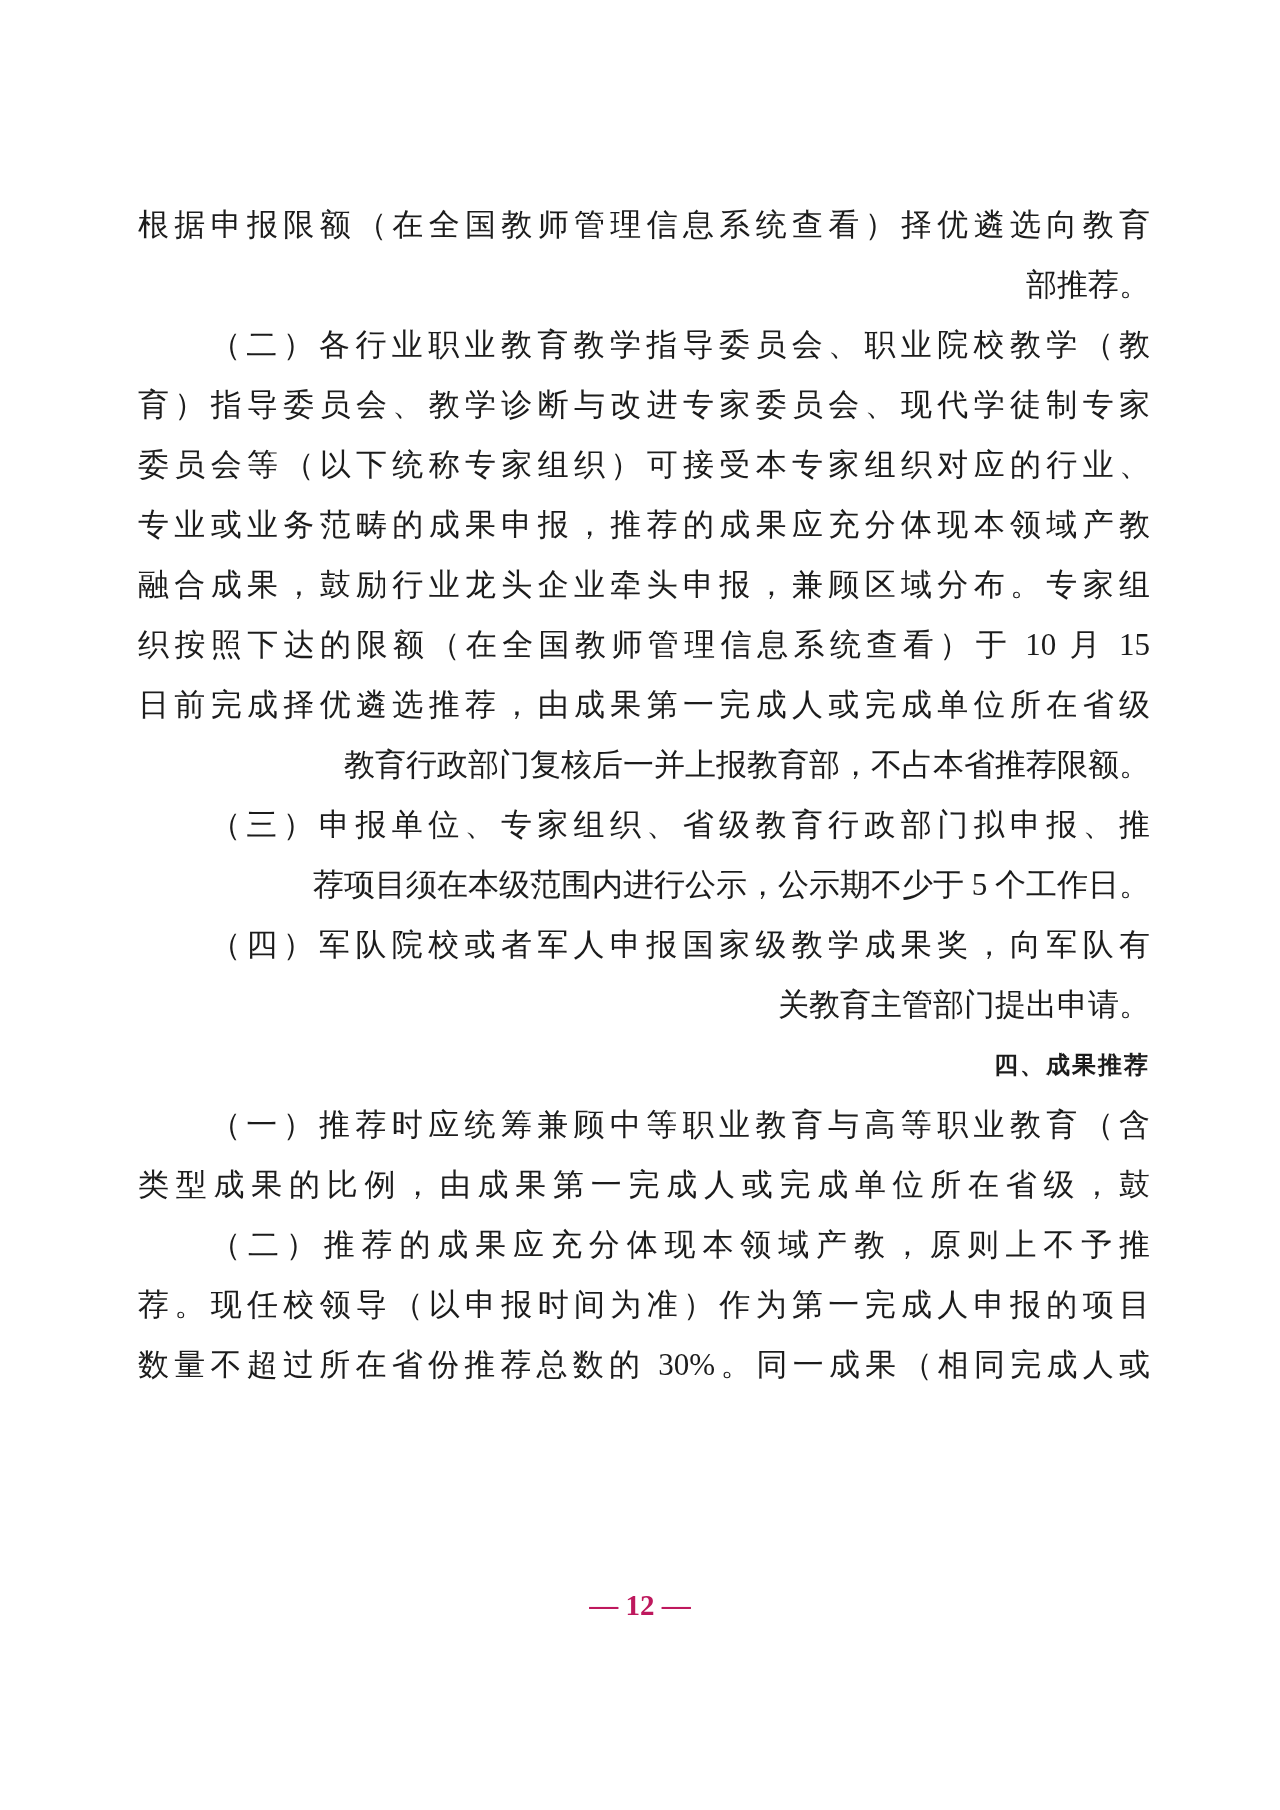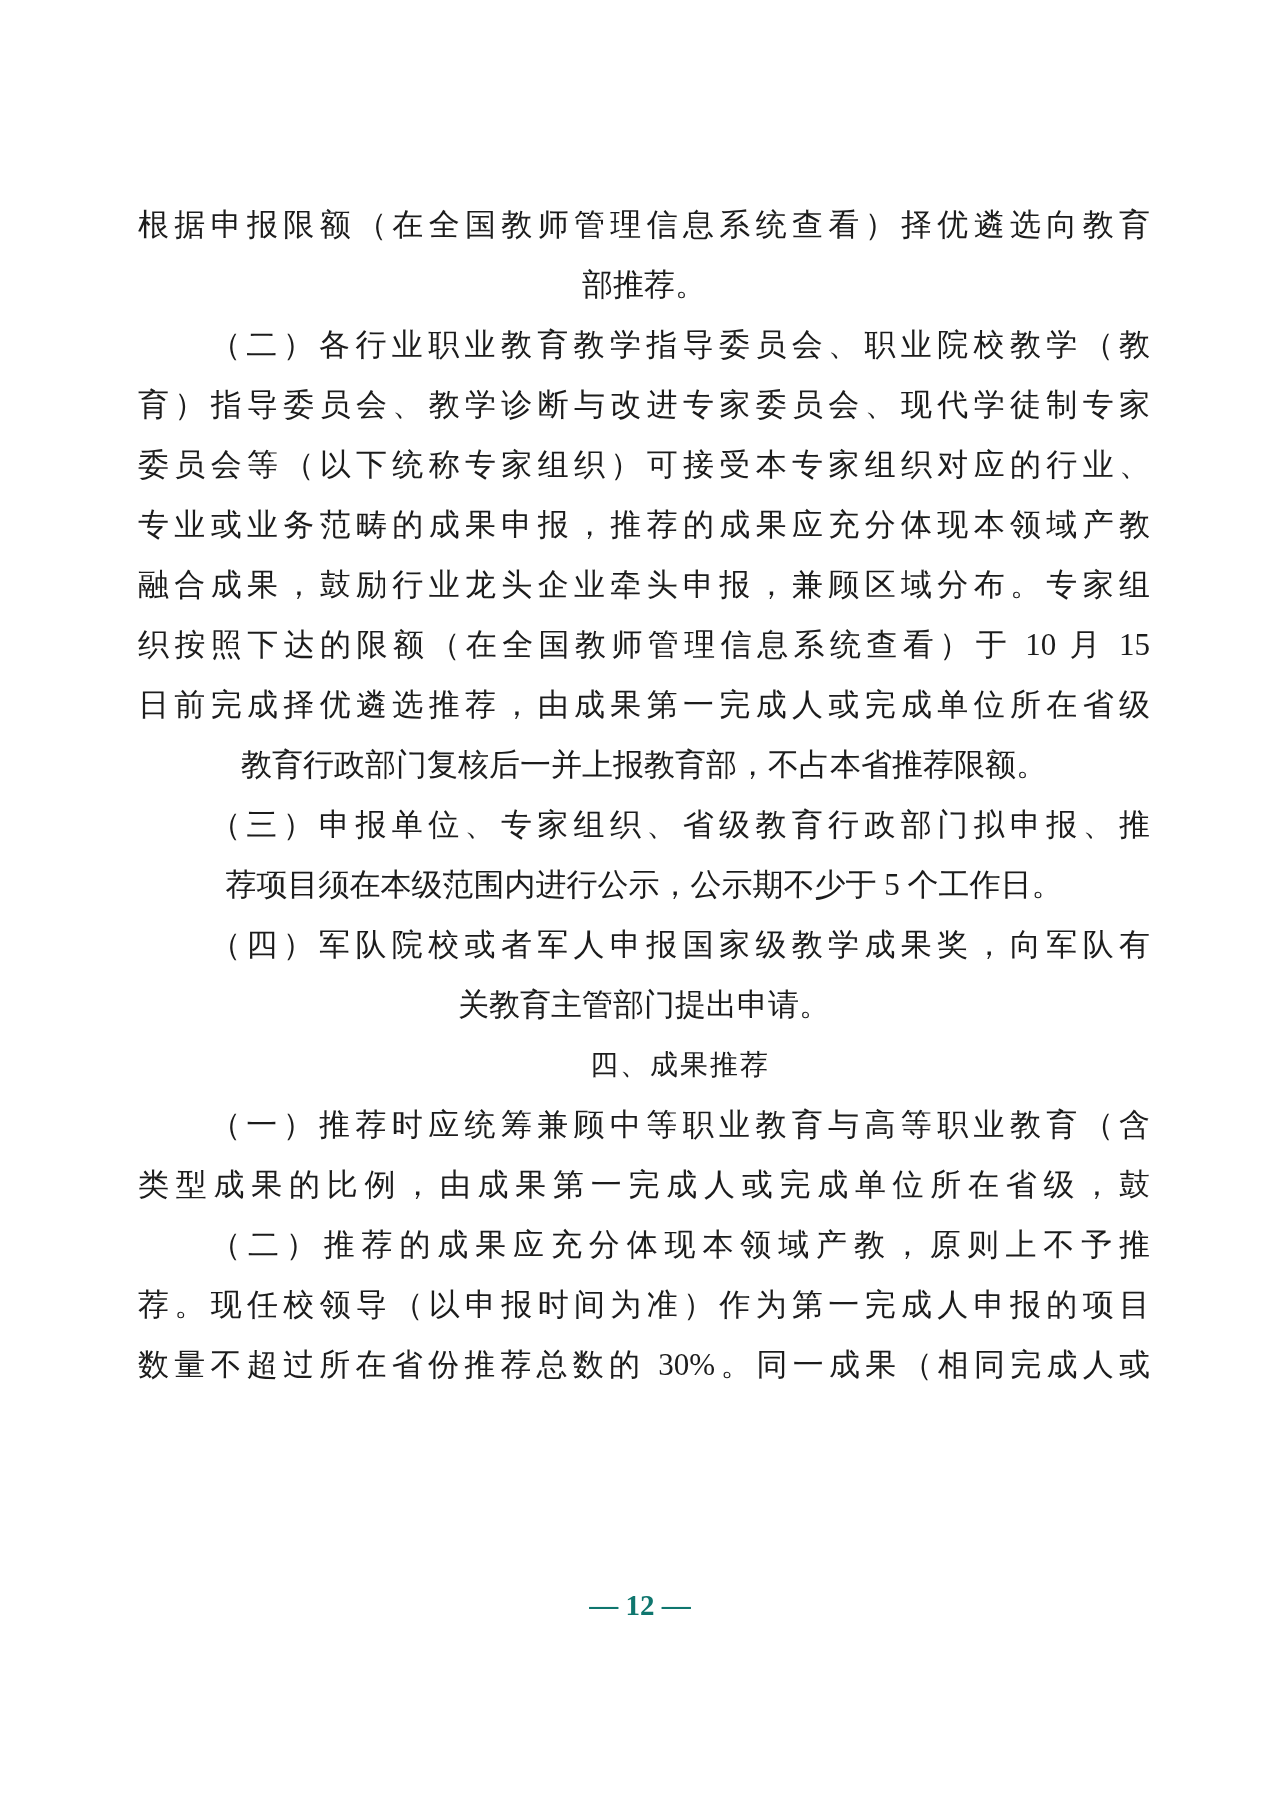--- a/index.html
+++ b/index.html
@@ -20,47 +20,47 @@
     position: absolute;
     left: 138px;
     top: 195px;
     width: 1012px;
   }
   .line {
     height: 60px;
     line-height: 60px;
     font-size: 31px;
     white-space: normal;
-    text-align: center;
+    text-align: right;
   }
   .line.justify {
     text-align: justify;
     text-align-last: justify;
   }
   .line.indent {
     text-indent: 72px;
   }
   .line.heading {
     font-family: "Liberation Sans", "DejaVu Sans", sans-serif;
-    font-weight: normal;
-    font-size: 28px;
+    font-weight: bold;
+    font-size: 24px;
     letter-spacing: 2px;
   }
   .footer {
     position: absolute;
     left: 0;
     top: 1585px;
     width: 1280px;
     height: 40px;
     line-height: 40px;
     text-align: center;
     font-size: 29px;
     font-weight: bold;
     font-family: "Liberation Serif", "DejaVu Serif", serif;
-    color: #0f766e;
+    color: #be185d;
   }
 </style>
 </head>
 <body>
 
 <div class="page">
   <div class="doc-body">
       <div class="line justify">根据申报限额（在全国教师管理信息系统查看）择优遴选向教育</div>
       <div class="line">部推荐。</div>
       <div class="line justify indent">（二）各行业职业教育教学指导委员会、职业院校教学（教</div>

